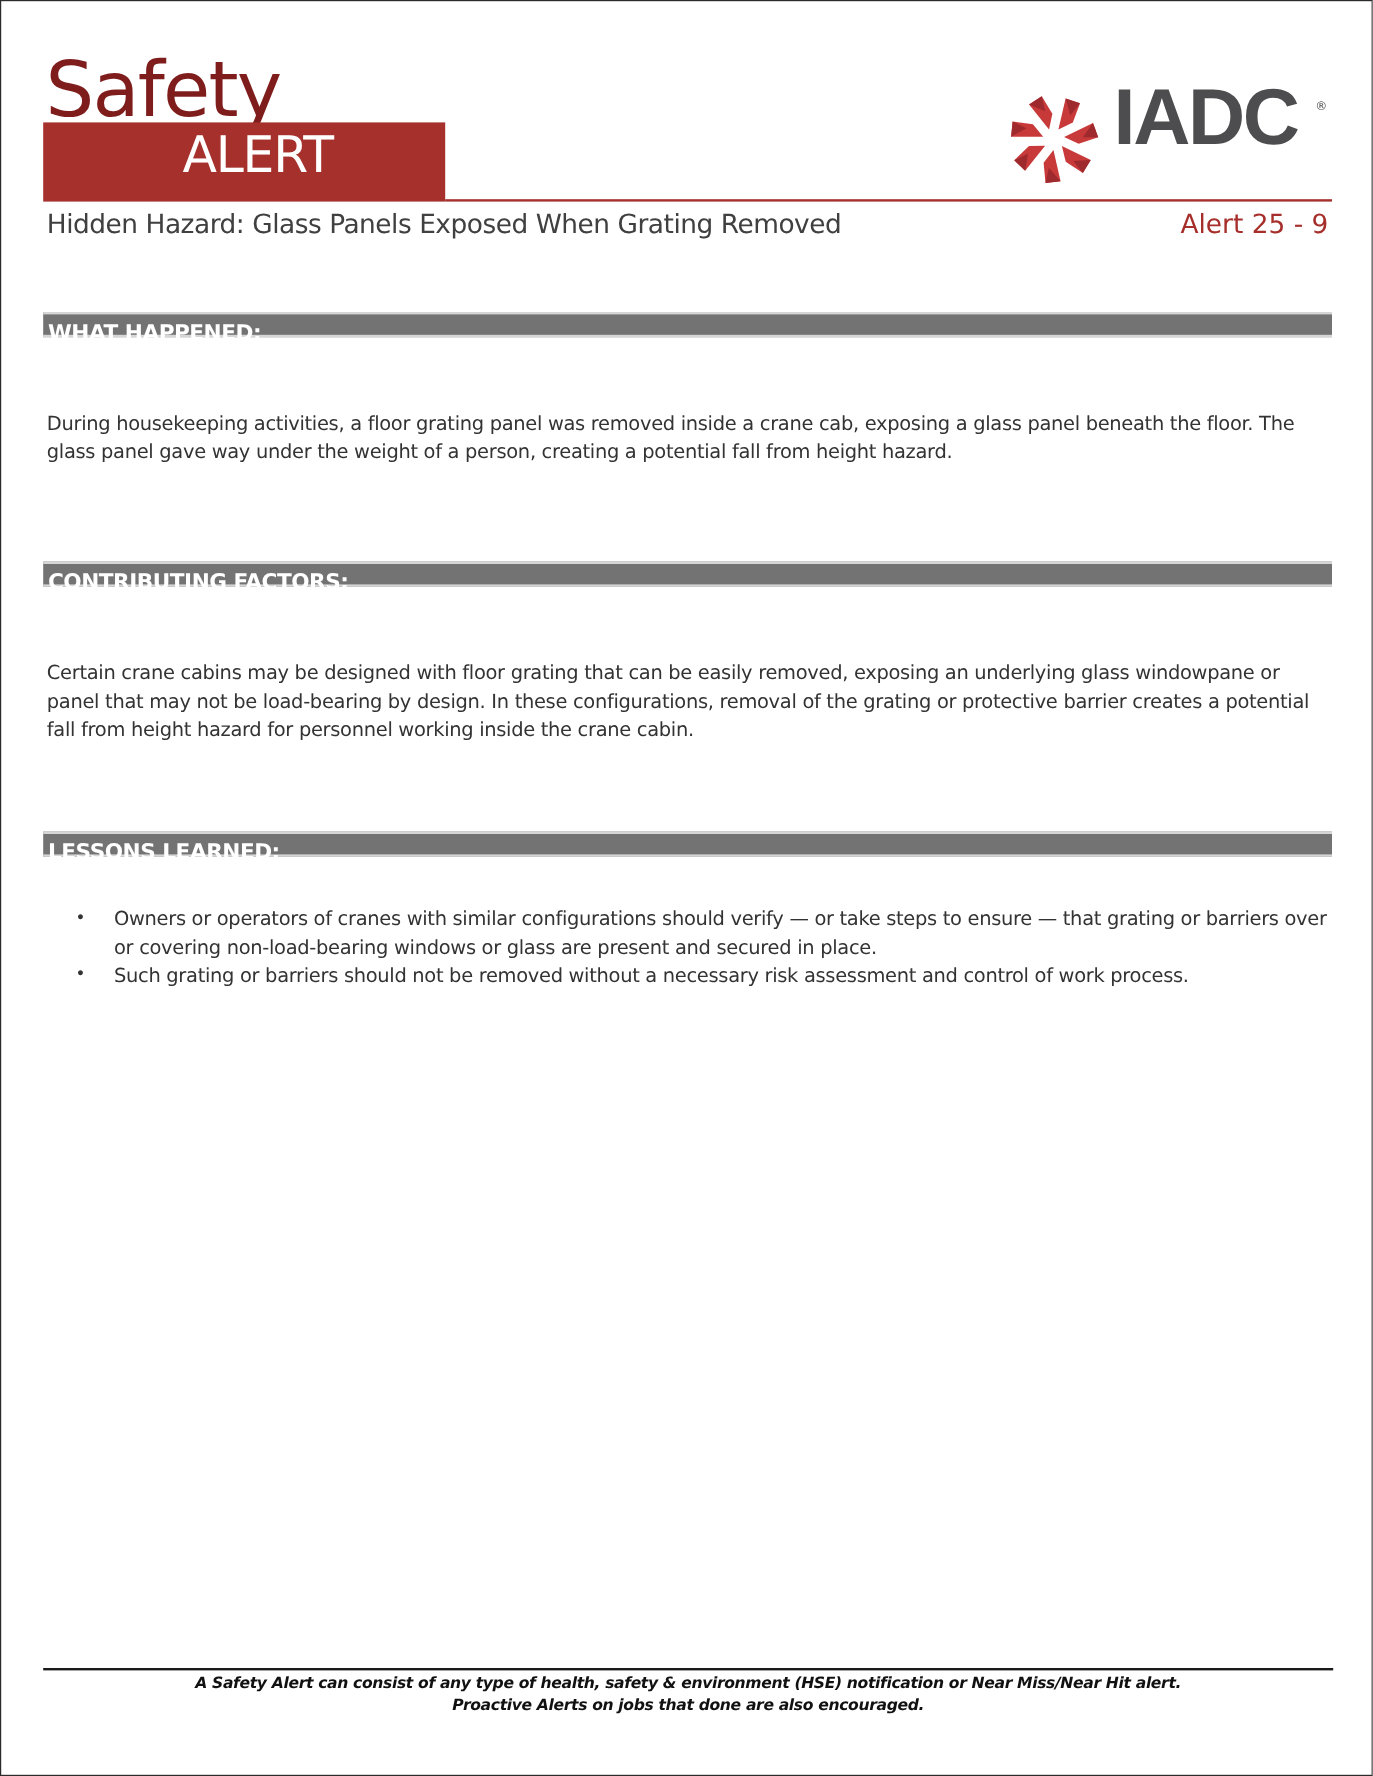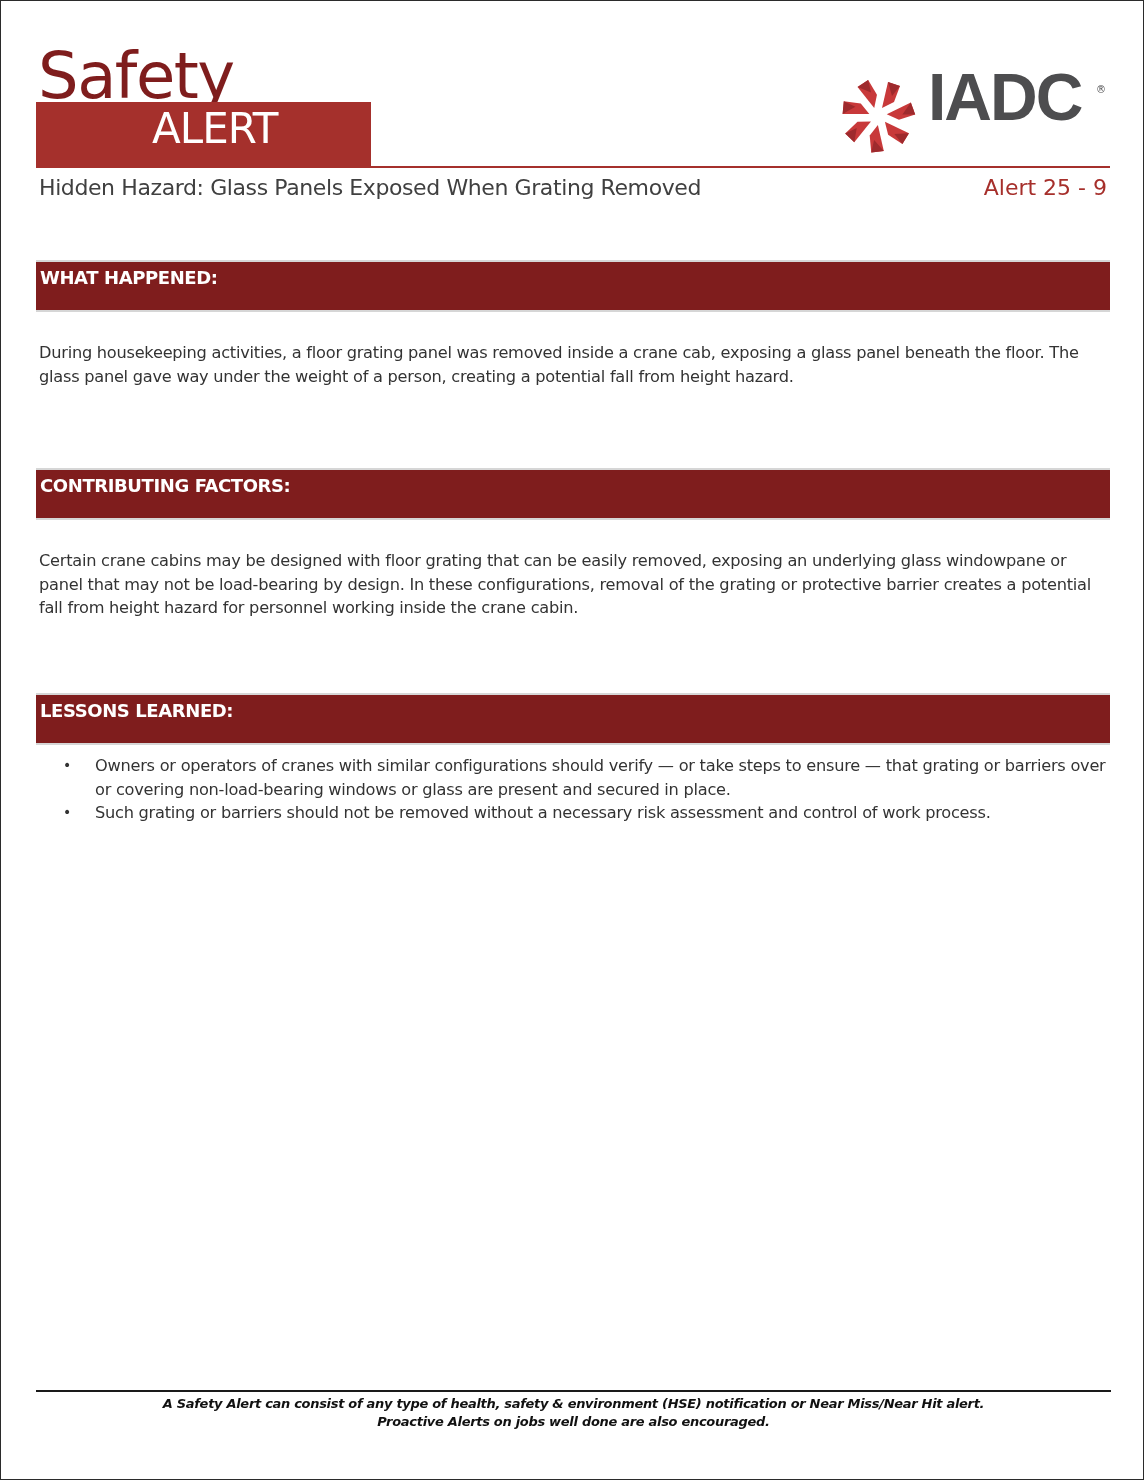--- a/index.html
+++ b/index.html
@@ -27,21 +27,21 @@
   }
   .reg { position: absolute; left: 1096px; top: 84px; font-size: 10px; color: #4d4d4f; }
   .subtitle {
     position: absolute; left: 39px; top: 175px; font-size: 22px; color: #404040; line-height: 1.2;
     letter-spacing: -0.4px;
   }
   .alert-num {
     position: absolute; right: 37px; top: 175px; font-size: 22px; color: #a62f2b; line-height: 1.2;
   }
   .section-bar {
-    position: absolute; left: 36px; width: 1074px; height: 52px; background: #7f1d1d;
+    position: absolute; left: 36px; width: 1074px; height: 21px; background: #737373;
     border-top: 2px solid #d6d6d6; border-bottom: 2px solid #d6d6d6; box-sizing: border-box;
   }
   .section-title {
     position: absolute; left: 4px; top: 5px; color: #ffffff; font-weight: bold; font-size: 18px;
     font-family: "DejaVu Sans", sans-serif; letter-spacing: -0.4px;
   }
   .para {
     position: absolute; left: 39px; width: 1070px; font-size: 16.2px; line-height: 23.5px; color: #333333;
     margin: 0; letter-spacing: -0.25px;
   }
@@ -102,14 +102,14 @@
   </li>
   <li>
     <span class="dot">•</span>
     <span>Such grating or barriers should not be removed without a necessary risk assessment and control of work process.</span>
   </li>
 </ul>
 
 <div class="footer-rule"></div>
 <div class="footer">
   <div>A Safety Alert can consist of any type of health, safety &amp; environment (HSE) notification or Near Miss/Near Hit alert.</div>
-  <div>Proactive Alerts on jobs well done are also encouraged.</div>
+  <div>Proactive Alerts on jobs that done are also encouraged.</div>
 </div>
 
 </body></html>

